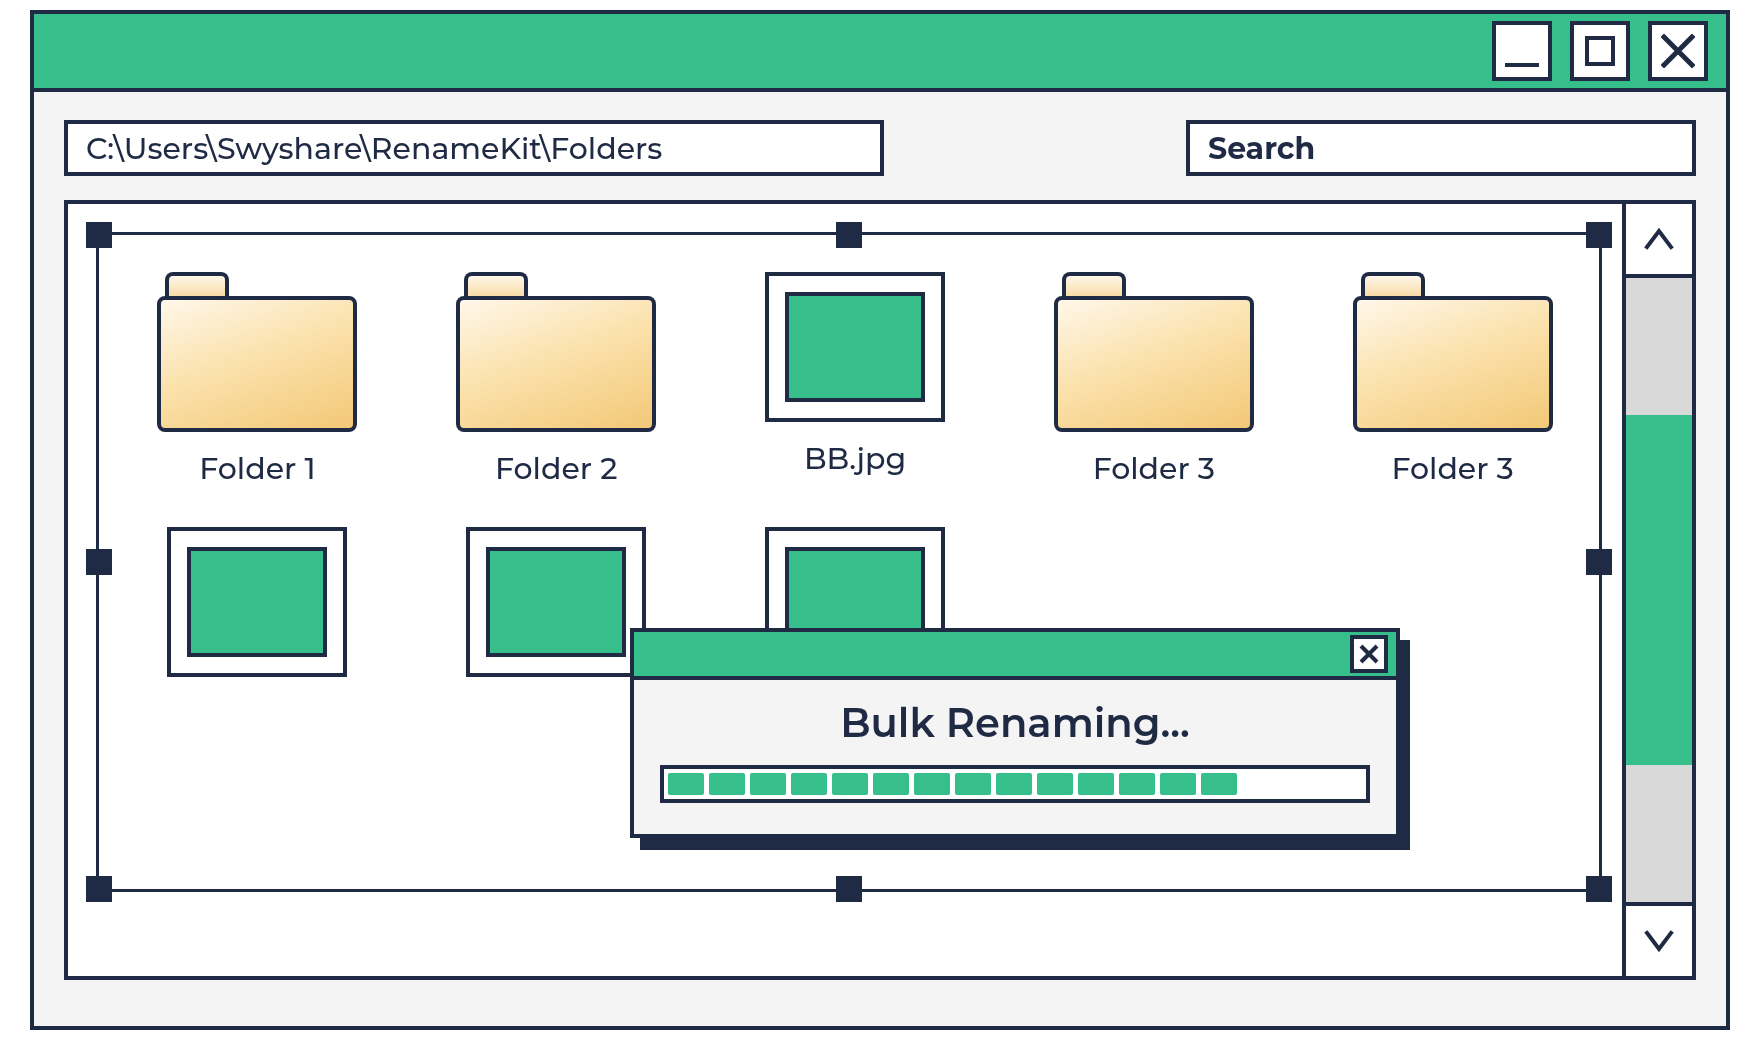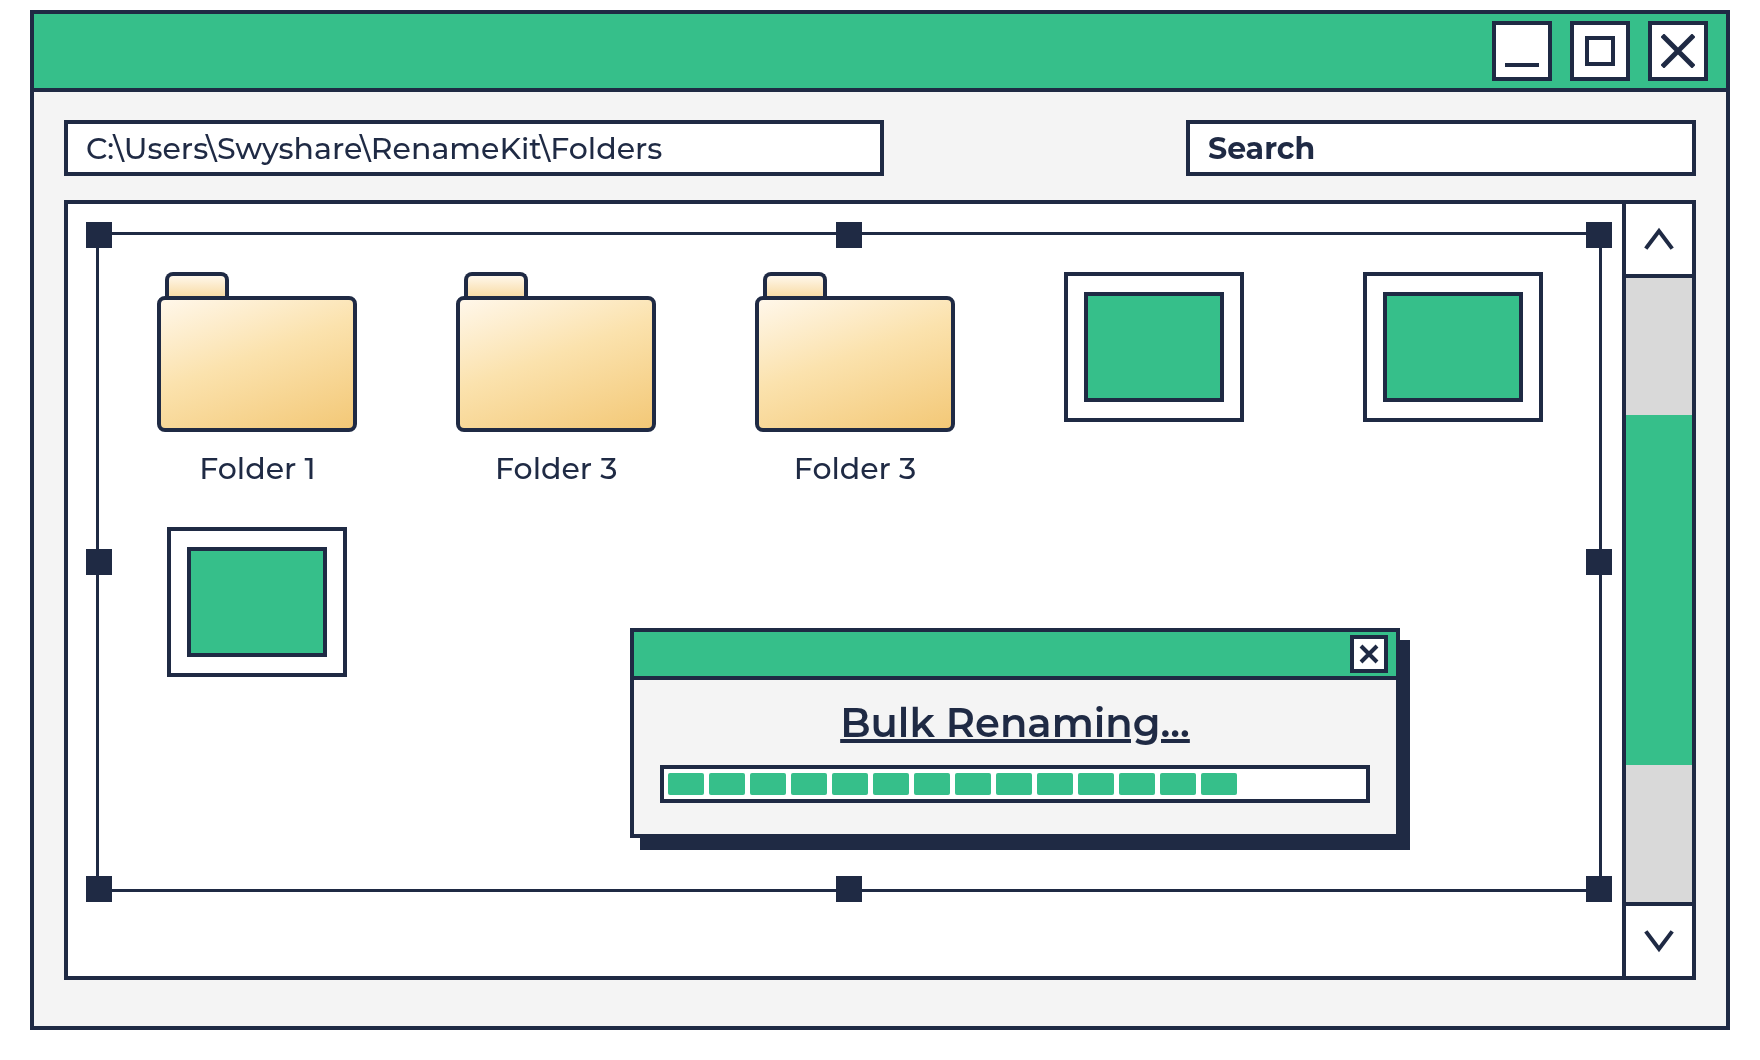--- a/index.html
+++ b/index.html
@@ -228,21 +228,20 @@
     padding-right:8px;
   }
   .dlg-close{
     width:38px;height:38px;background:#fff;border:4px solid var(--ink);
     display:flex;align-items:center;justify-content:center;
   }
   .dlg-close svg{width:20px;height:20px;display:block;}
   .dlg-body{
     padding:14px 26px 8px 26px;
     text-align:center;
-    text-decoration:underline;
   }
   .dlg-text{
     font-size:40px;font-weight:600;margin:4px 0 18px 0;
   }
   .progress{
     height:38px;border:4px solid var(--ink);background:#fff;
     display:flex;align-items:center;gap:5px;padding:4px;
   }
   .seg{
     height:100%;background:var(--green);flex:0 0 36px;border-radius:2px;
@@ -287,20 +286,35 @@
       </div>
 
       <div class="grid" id="file-grid">
           <div class="item">
             <div class="folder">
               <div class="folder-shadow"></div>
               <div class="folder-tab"></div>
               <div class="folder-body"></div>
             </div>
             <div class="item-label">Folder 1</div>
+          </div>
+          <div class="item">
+            <div class="folder">
+              <div class="folder-shadow"></div>
+              <div class="folder-tab"></div>
+              <div class="folder-body"></div>
+            </div>
+            <div class="item-label">Folder 2</div>
+          </div>
+          <div class="item">
+            <div class="img-file">
+              <div class="img-outer"></div>
+              <div class="img-inner"></div>
+            </div>
+            <div class="item-label">BB.jpg</div>
           </div>
           <div class="item">
             <div class="folder">
               <div class="folder-shadow"></div>
               <div class="folder-tab"></div>
               <div class="folder-body"></div>
             </div>
             <div class="item-label">Folder 3</div>
           </div>
           <div class="item">

